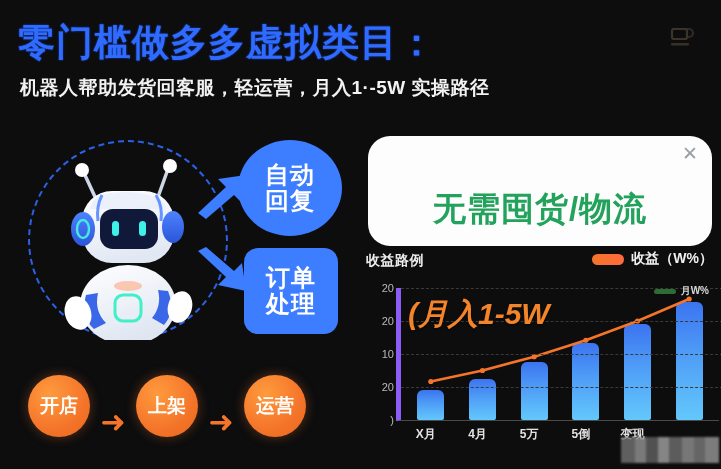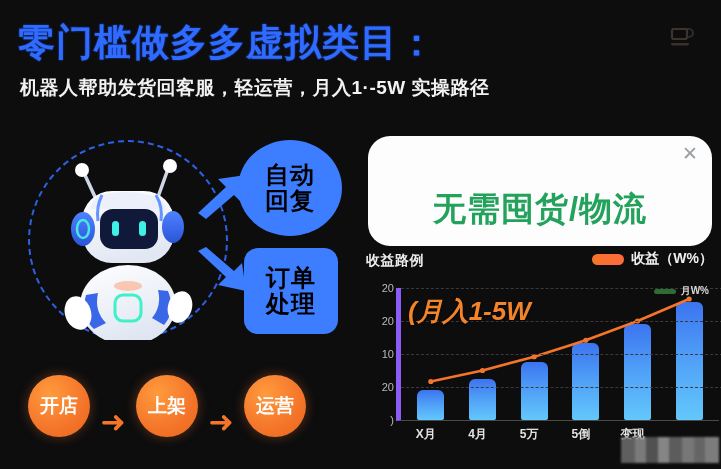--- a/index.html
+++ b/index.html
@@ -43,21 +43,21 @@
     border:2px dashed #2f6bff;border-radius:50%;
     opacity:.9;
   }
   .robot{position:absolute;left:48px;top:30px;width:150px;height:185px;}
   
   .arrow-blue{position:absolute;}
   
   .blue-pill{
     position:absolute;
     background:#3d7dff;
-    color:#000000;font-weight:bold;
+    color:#ffffff;font-weight:bold;
     display:flex;align-items:center;justify-content:center;
     text-align:center;line-height:1.08;
     font-size:24px;letter-spacing:1px;
   }
   #pill-auto{
     left:238px;top:140px;width:104px;height:96px;border-radius:52px/48px;
   }
   #pill-order{
     left:244px;top:248px;width:94px;height:86px;border-radius:14px;
   }
@@ -136,21 +136,21 @@
   }
   #trend{position:absolute;left:0;top:0;width:100%;height:100%;overflow:visible;}
   #xlabels{
     position:absolute;left:36px;top:176px;width:318px;
     display:flex;justify-content:space-around;padding:0 4px;
     box-sizing:border-box;
   }
   .xlab{color:#e3e3e3;font-size:12px;font-weight:bold;width:40px;text-align:center;}
   #note-orange{
     position:absolute;left:48px;top:44px;
-    color:#f4842a;font-size:26px;font-weight:bold;font-style:italic;
+    color:#f4842a;font-size:30px;font-weight:bold;font-style:italic;
     white-space:nowrap;
     text-shadow:0 1px 2px rgba(0,0,0,.6);
   }
   #mini-legend{
     position:absolute;right:12px;top:34px;
     display:flex;align-items:center;gap:5px;
   }
   #mini-swatch{width:22px;height:5px;background:#2f6b35;border-radius:3px;}
   #mini-label{color:#d8d8d8;font-size:10px;font-weight:bold;}
   #censor{

